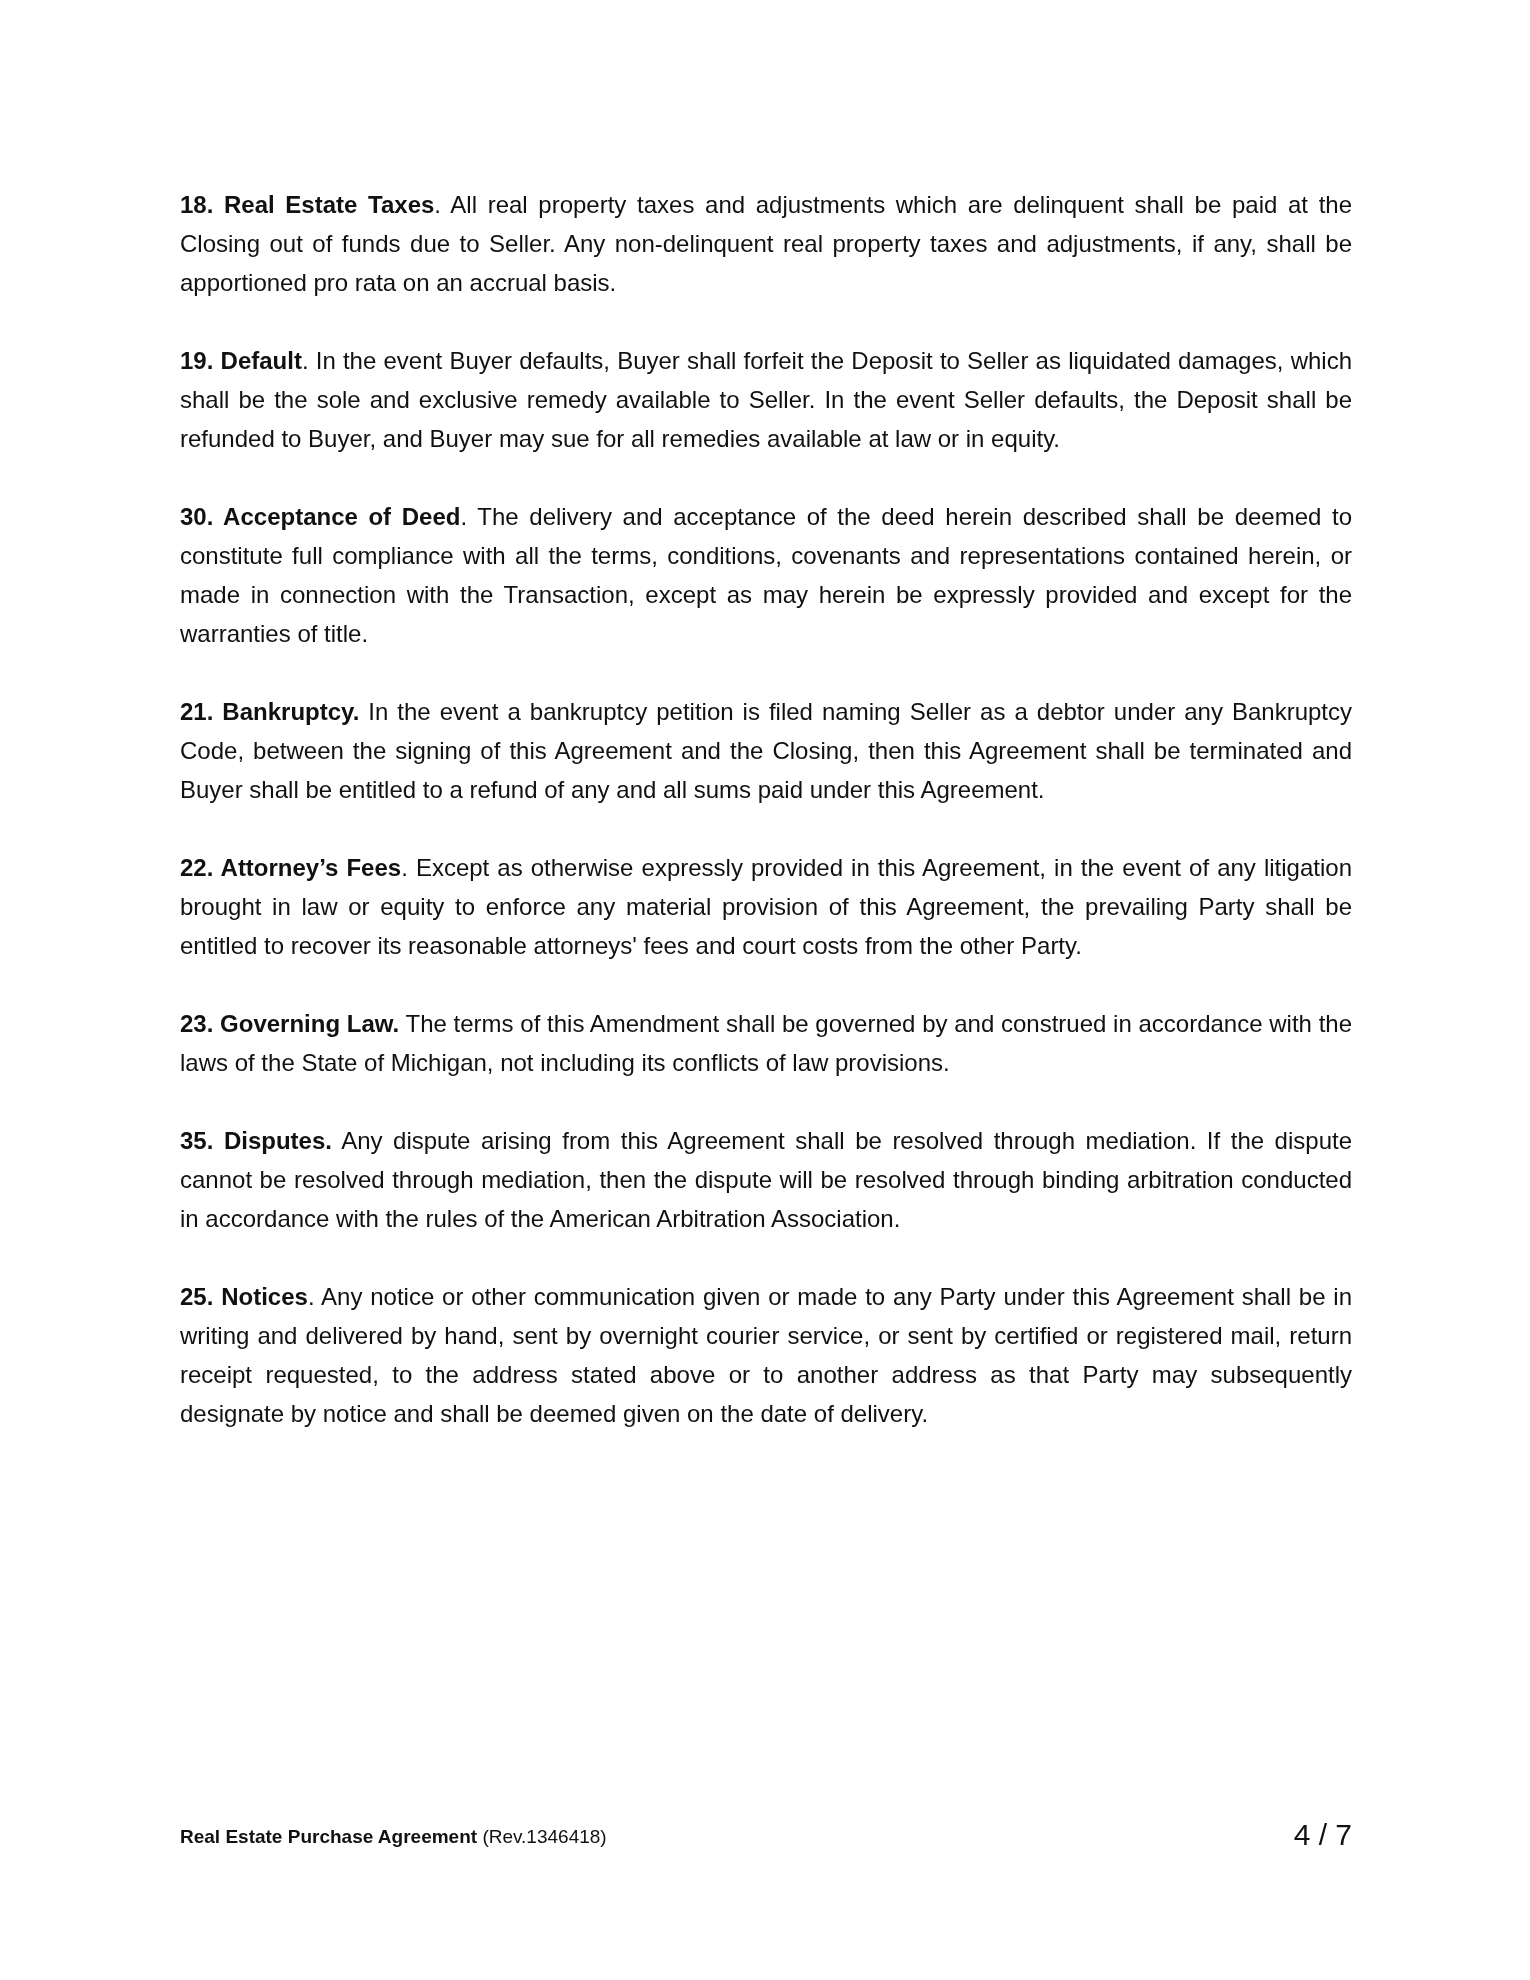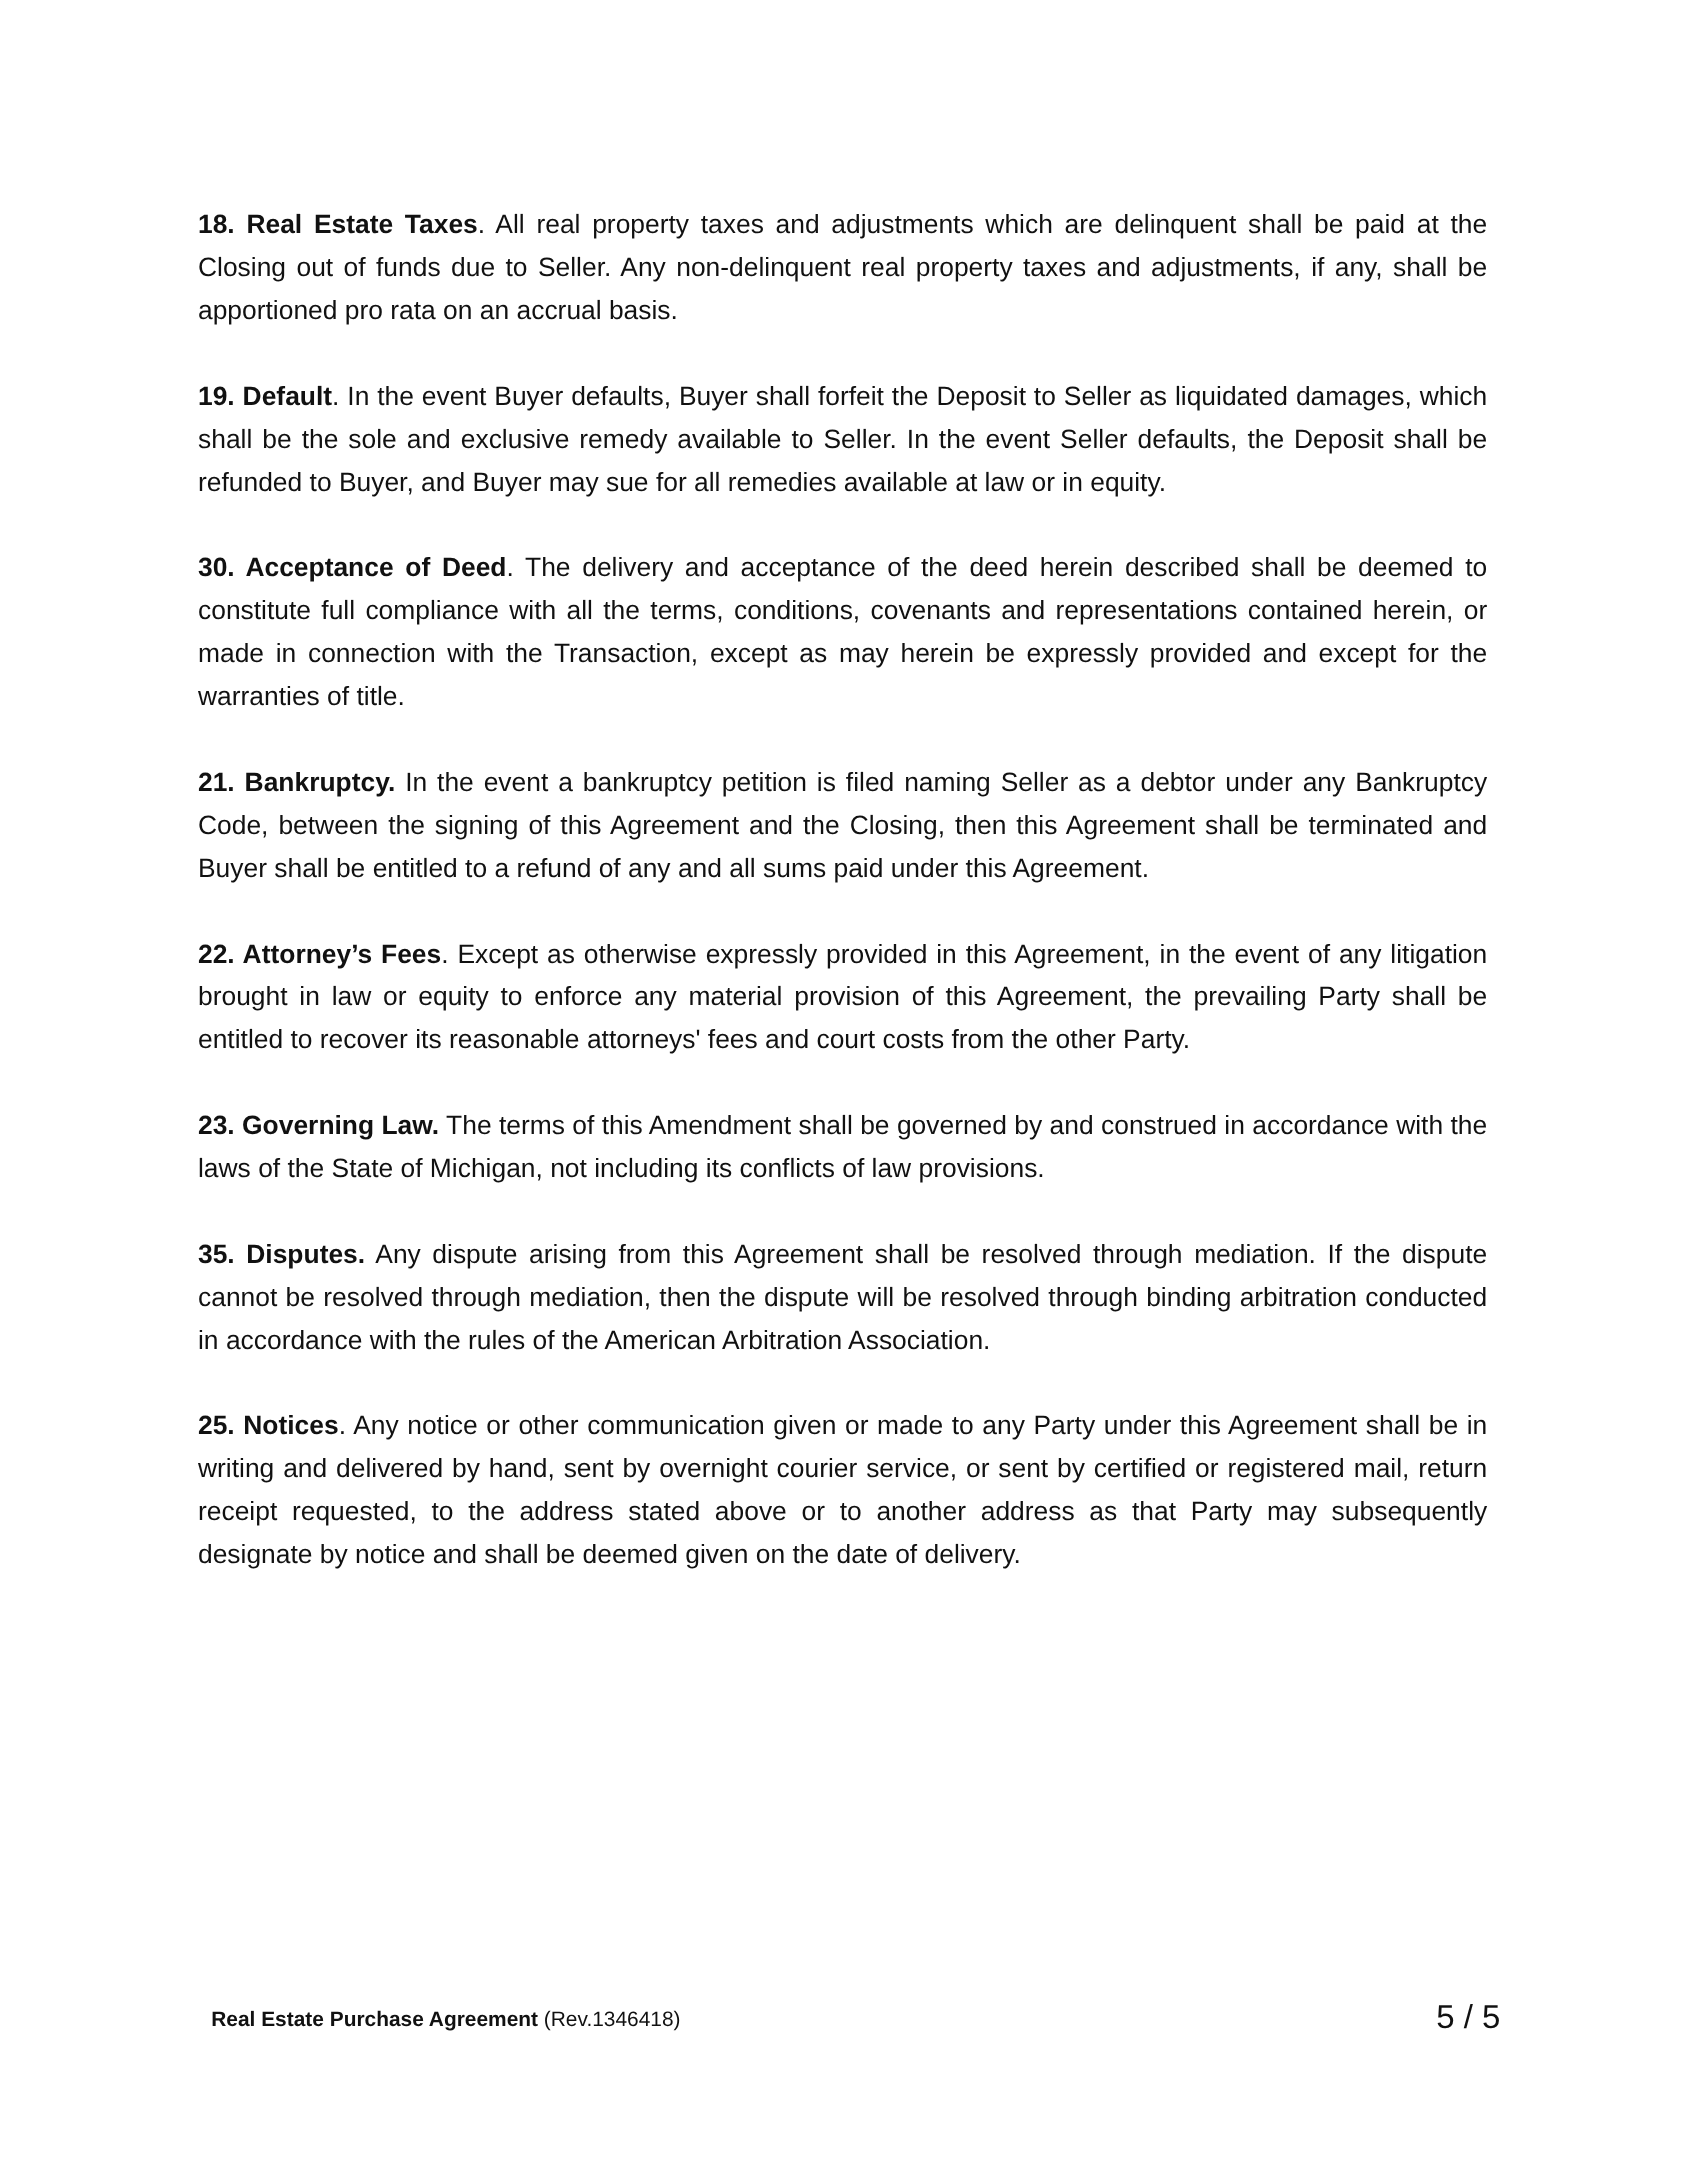--- a/index.html
+++ b/index.html
@@ -1,35 +1,35 @@
 <!DOCTYPE html>
 <html><head>
 <meta charset="utf-8">
 <style>
   html, body { margin: 0; padding: 0; background: #ffffff; }
   body { width: 1530px; height: 1980px; position: relative; overflow: hidden;
          font-family: "Liberation Sans", sans-serif; color: #111111; }
   .page { position: absolute; left: 180px; top: 185px; width: 1172px; }
   .para { font-size: 24px; line-height: 39px; text-align: justify; margin: 0 0 39px 0; }
   .para b { font-weight: bold; }
-  .footer { position: absolute; left: 192px; top: 1818px; width: 1172px; height: 40px; }
+  .footer { position: absolute; left: 180px; top: 1818px; width: 1172px; height: 40px; }
   .footer-left { position: absolute; left: 0; top: 8px; font-size: 19px; }
   .footer-left b { font-weight: bold; }
   .footer-right { position: absolute; right: 0; top: 0; font-size: 30px; }
 </style>
 </head>
 <body>
 
 <div class="page">
   <p class="para"><b>18. Real Estate Taxes</b><span>. </span><span>All real property taxes and adjustments which are delinquent shall be paid at the Closing out of funds due to Seller. Any non-delinquent real property taxes and adjustments, if any, shall be apportioned pro rata on an accrual basis.</span></p>
   <p class="para"><b>19. Default</b><span>.  </span><span>In the event Buyer defaults, Buyer shall forfeit the Deposit to Seller as liquidated damages, which shall be the sole and exclusive remedy available to Seller. In the event Seller defaults, the Deposit shall be refunded to Buyer, and Buyer may sue for all remedies available at law or in equity.</span></p>
   <p class="para"><b>30. Acceptance of Deed</b><span>. </span><span>The delivery and acceptance of the deed herein described shall be deemed to constitute full compliance with all the terms, conditions, covenants and representations contained herein, or made in connection with the Transaction, except as may herein be expressly provided and except for the warranties of title.</span></p>
   <p class="para"><b>21. Bankruptcy.</b><span> </span><span>In the event a bankruptcy petition is filed naming Seller as a debtor under any Bankruptcy Code, between the signing of this Agreement and the Closing, then this Agreement shall be terminated and Buyer shall be entitled to a refund of any and all sums paid under this Agreement.</span></p>
   <p class="para"><b>22. Attorney’s Fees</b><span>.  </span><span>Except as otherwise expressly provided in this Agreement, in the event of any litigation brought in law or equity to enforce any material provision of this Agreement, the prevailing Party shall be entitled to recover its reasonable attorneys' fees and court costs from the other Party.</span></p>
   <p class="para"><b>23. Governing Law.</b><span> </span><span>The terms of this Amendment shall be governed by and construed in accordance with the laws of the State of Michigan, not including its conflicts of law provisions.</span></p>
   <p class="para"><b>35. Disputes.</b><span> </span><span>Any dispute arising from this Agreement shall be resolved through mediation. If the dispute cannot be resolved through mediation, then the dispute will be resolved through binding arbitration conducted in accordance with the rules of the American Arbitration Association.</span></p>
   <p class="para"><b>25. Notices</b><span>.  </span><span>Any notice or other communication given or made to any Party under this Agreement shall be in writing and delivered by hand, sent by overnight courier service, or sent by certified or registered mail, return receipt requested, to the address stated above or to another address as that Party may subsequently designate by notice and shall be deemed given on the date of delivery.</span></p>
 </div>
 
 <div class="footer">
   <div class="footer-left"><b>Real Estate Purchase Agreement</b> <span>(Rev.1346418)</span></div>
-  <div class="footer-right">5 / 5</div>
+  <div class="footer-right">4 / 7</div>
 </div>
 
 </body></html>

